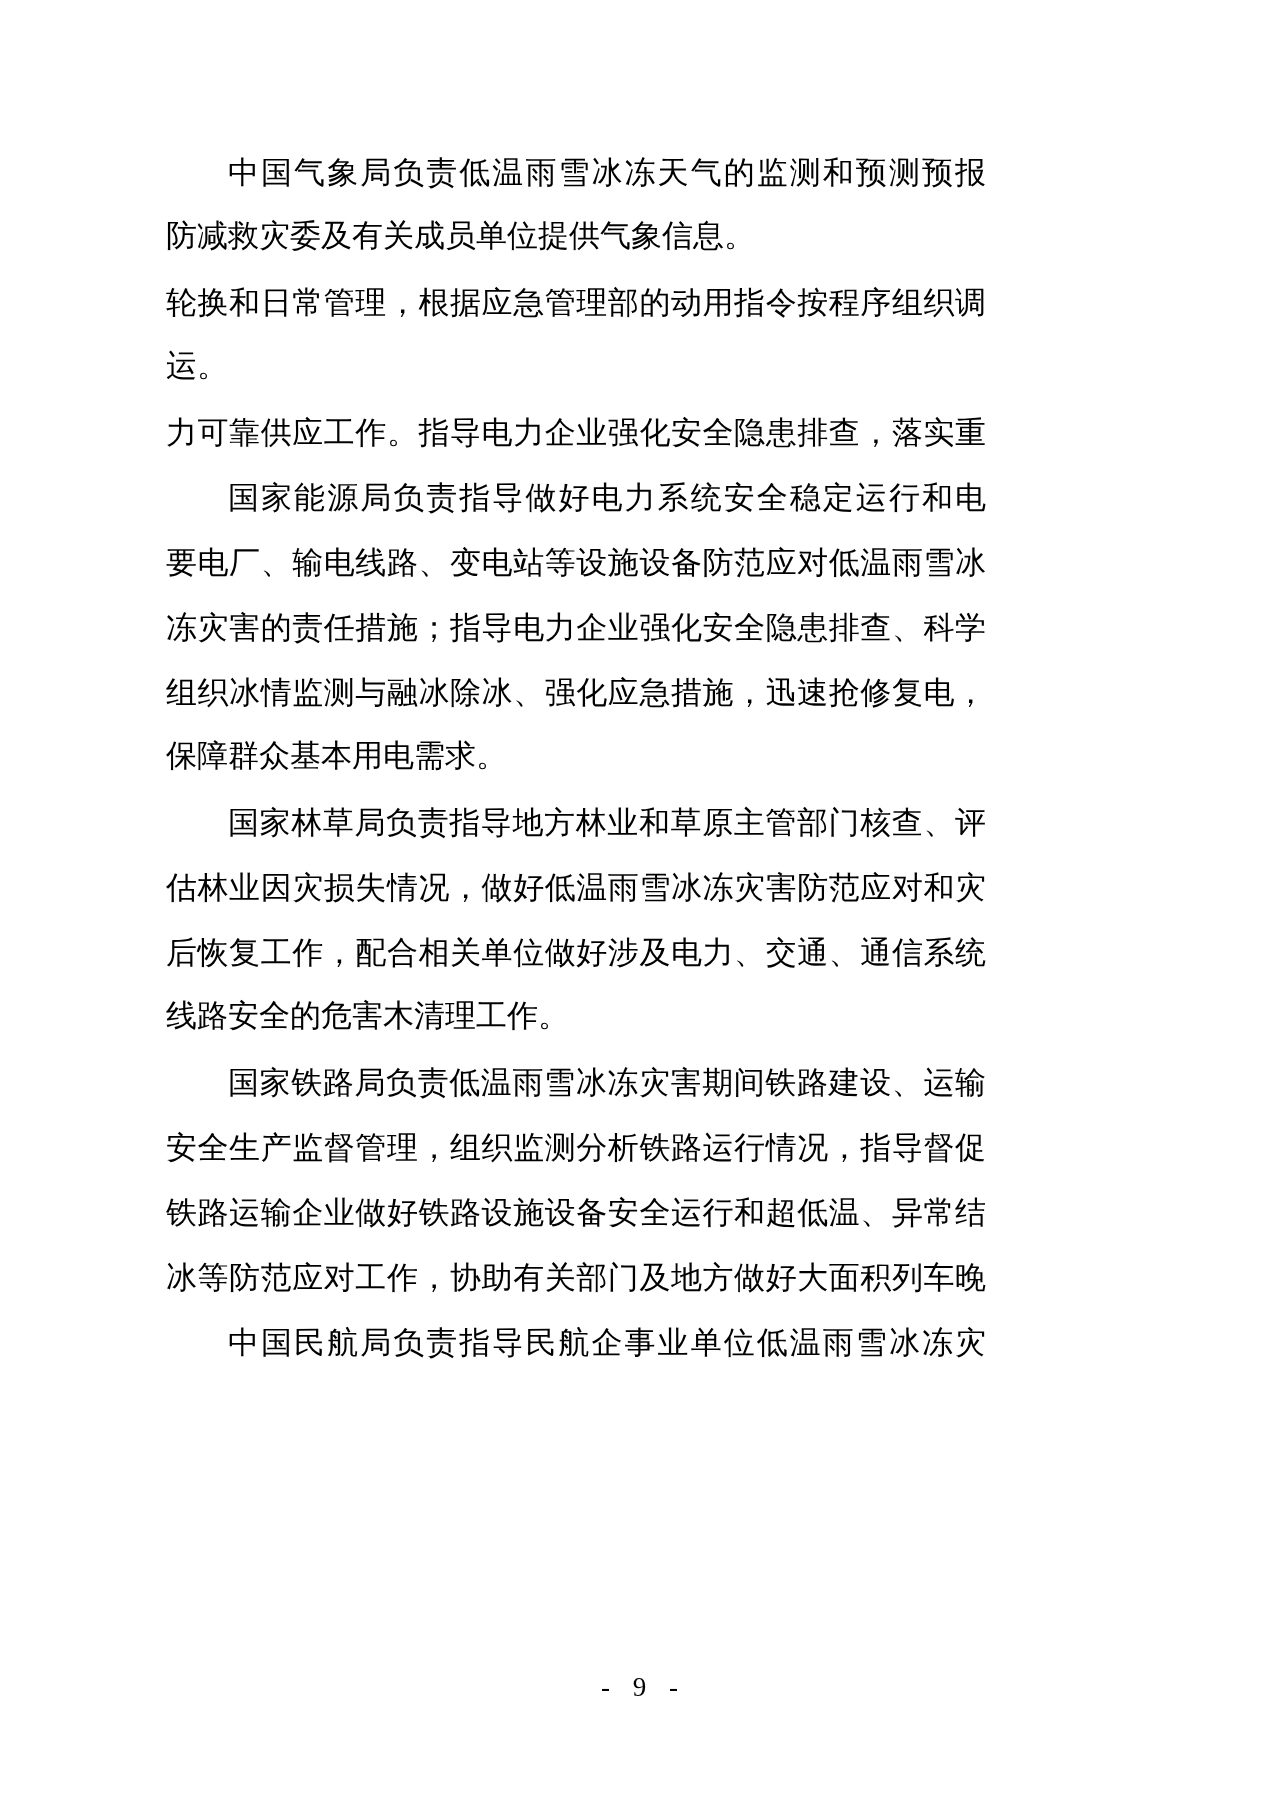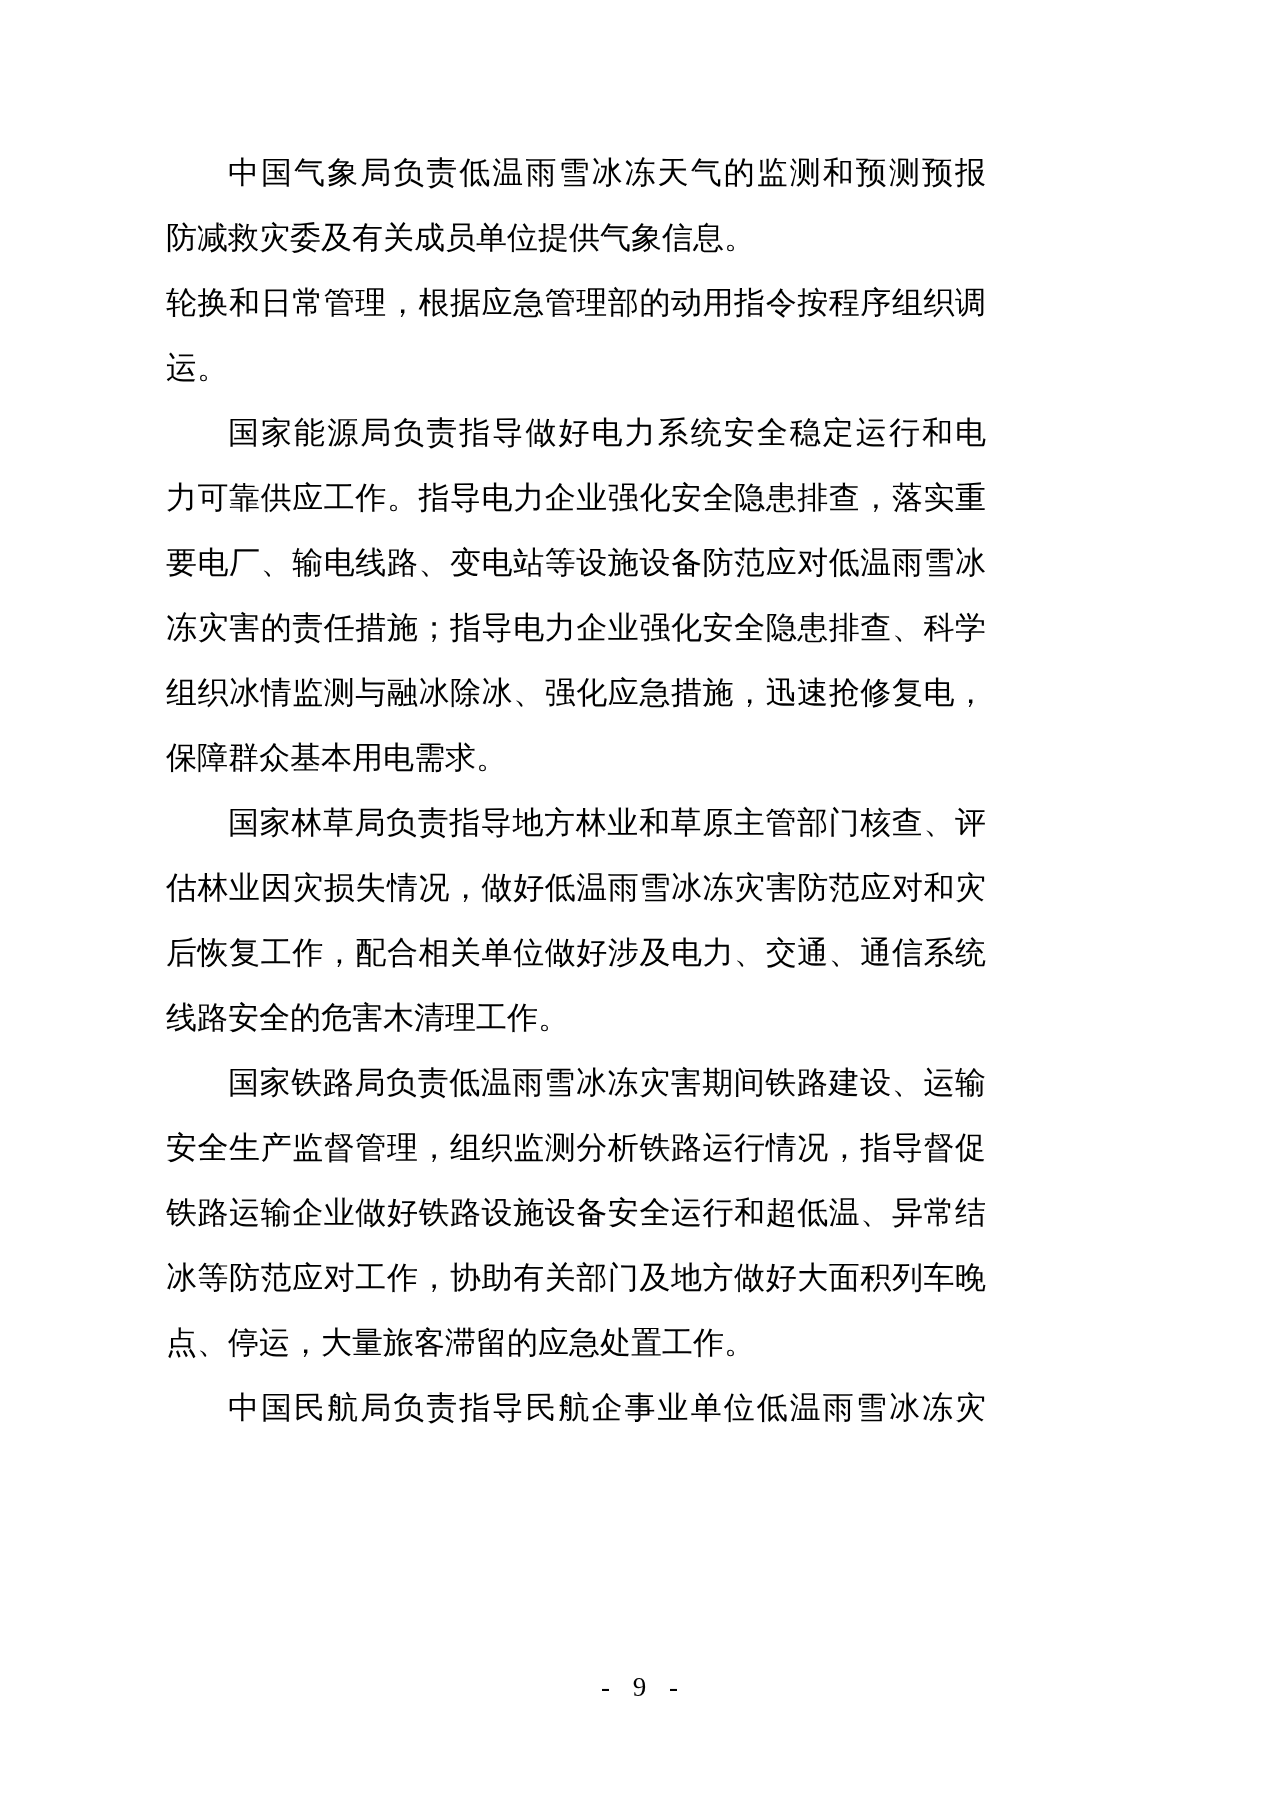--- a/index.html
+++ b/index.html
@@ -29,20 +29,21 @@
     text-align-last: justify;
     white-space: normal;
     letter-spacing: 0;
   }
   .line.indent {
     text-indent: 2em;
   }
   .line.end {
     text-align: left;
     text-align-last: left;
+    font-family: Liberation Mono, monospace;
   }
   .page-number {
     position: absolute;
     left: 0;
     top: 1672px;
     width: 100%;
     text-align: center;
     font-family: "Liberation Serif", serif;
     font-size: 27px;
     color: #000000;
@@ -52,31 +53,30 @@
 </style>
 </head>
 <body>
 
 <div class="page">
   <div class="body-text">
       <div class="line indent">中国气象局负责低温雨雪冰冻天气的监测和预测预报</div>
       <div class="line end">防减救灾委及有关成员单位提供气象信息。</div>
       <div class="line">轮换和日常管理，根据应急管理部的动用指令按程序组织调</div>
       <div class="line end">运。</div>
+      <div class="line">力可靠供应工作。指导电力企业强化安全隐患排查，落实重</div>
       <div class="line indent">国家能源局负责指导做好电力系统安全稳定运行和电</div>
-      <div class="line">力可靠供应工作。指导电力企业强化安全隐患排查，落实重</div>
       <div class="line">要电厂、输电线路、变电站等设施设备防范应对低温雨雪冰</div>
       <div class="line">冻灾害的责任措施；指导电力企业强化安全隐患排查、科学</div>
       <div class="line">组织冰情监测与融冰除冰、强化应急措施，迅速抢修复电，</div>
       <div class="line end">保障群众基本用电需求。</div>
       <div class="line indent">国家林草局负责指导地方林业和草原主管部门核查、评</div>
       <div class="line">估林业因灾损失情况，做好低温雨雪冰冻灾害防范应对和灾</div>
       <div class="line">后恢复工作，配合相关单位做好涉及电力、交通、通信系统</div>
       <div class="line end">线路安全的危害木清理工作。</div>
       <div class="line indent">国家铁路局负责低温雨雪冰冻灾害期间铁路建设、运输</div>
       <div class="line">安全生产监督管理，组织监测分析铁路运行情况，指导督促</div>
       <div class="line">铁路运输企业做好铁路设施设备安全运行和超低温、异常结</div>
       <div class="line">冰等防范应对工作，协助有关部门及地方做好大面积列车晚</div>
-      <div class="line end">点、停运，大量旅客滞留的应急处置工作。</div>
       <div class="line indent">中国民航局负责指导民航企事业单位低温雨雪冰冻灾</div>
     </div>
   <div class="page-number">- 9 -</div>
 </div>
 
 </body></html>

